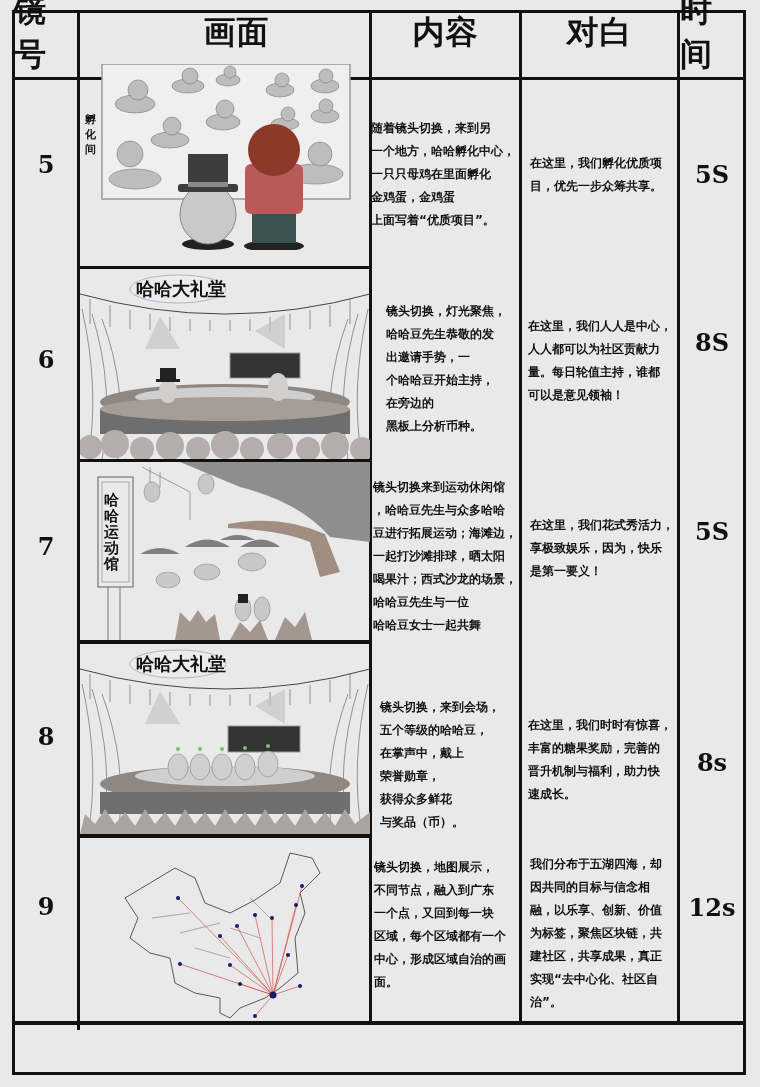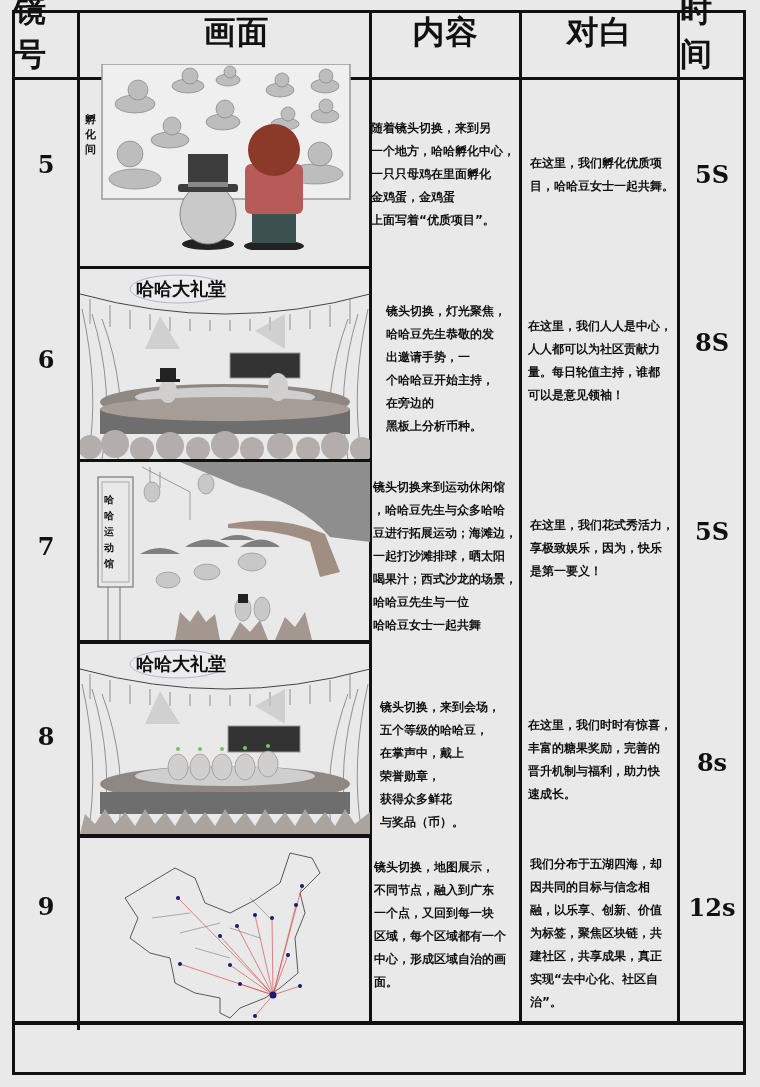--- a/index.html
+++ b/index.html
@@ -148,21 +148,21 @@
         <ellipse cx="72" cy="30" rx="8" ry="10"></ellipse>
         <ellipse cx="126" cy="22" rx="8" ry="10"></ellipse>
     </g>
     <rect x="158" y="132" width="10" height="9" fill="#222"></rect>
     <g fill="#a39790">
       <path d="M95 178 L100 150 L110 160 L118 148 L126 160 L135 152 L140 178 Z"></path>
       <path d="M150 178 L160 160 L170 170 L180 158 L188 178 Z"></path>
       <path d="M195 178 L205 155 L215 165 L225 150 L232 178 Z"></path>
     </g>
   </svg>
-  <div class="panel-label" style="left:24px;top:30px;width:14px;font-size:10px;line-height:16px;">哈哈运动馆</div>
+  <div class="panel-label" style="left:24px;top:30px;width:14px;font-size:15px;line-height:16px;">哈哈运动馆</div>
 </div>
 <div class="hline" style="left:80px;top:640px;width:290px;height:4px;"></div>
 
 <div class="panel" style="top:644px;height:190px;">
   <svg width="290" height="190">
     <path d="M0 25 Q145 65 290 25" fill="none" stroke="#444" stroke-width="1"></path>
     <g stroke="#555" stroke-width="0.6">
       <path d="M10 30 L10 55 M30 36 L30 58 M50 41 L50 60 M70 45 L70 61 M90 48 L90 62 M110 50 L110 62 M130 51 L130 62 M150 51 L150 62 M170 50 L170 62 M190 48 L190 62 M210 45 L210 61 M230 41 L230 60 M250 36 L250 58 M270 30 L270 55"></path>
       <path d="M2 40 Q20 120 8 190 M12 45 Q35 120 22 190 M22 50 Q48 120 38 190" fill="none"></path>
       <path d="M288 40 Q270 120 282 190 M278 45 Q255 120 268 190 M268 50 Q242 120 252 190" fill="none"></path>
@@ -259,21 +259,21 @@
 获得众多鲜花
 与奖品（币）。</div>
 <div class="content" style="left:374px;top:856px;width:146px;">镜头切换，地图展示，
 不同节点，融入到广东
 一个点，又回到每一块
 区域，每个区域都有一个
 中心，形成区域自治的画
 面。</div>
 
 <div class="dialog" style="left:530px;top:152px;width:148px;">在这里，我们孵化优质项
-目，哈哈豆女士一起共舞。</div>
+目，优先一步众筹共享。</div>
 <div class="dialog" style="left:528px;top:315px;width:150px;">在这里，我们人人是中心，
 人人都可以为社区贡献力
 量。每日轮值主持，谁都
 可以是意见领袖！</div>
 <div class="dialog" style="left:530px;top:514px;width:148px;">在这里，我们花式秀活力，
 享极致娱乐，因为，快乐
 是第一要义！</div>
 <div class="dialog" style="left:528px;top:714px;width:150px;">在这里，我们时时有惊喜，
 丰富的糖果奖励，完善的
 晋升机制与福利，助力快

